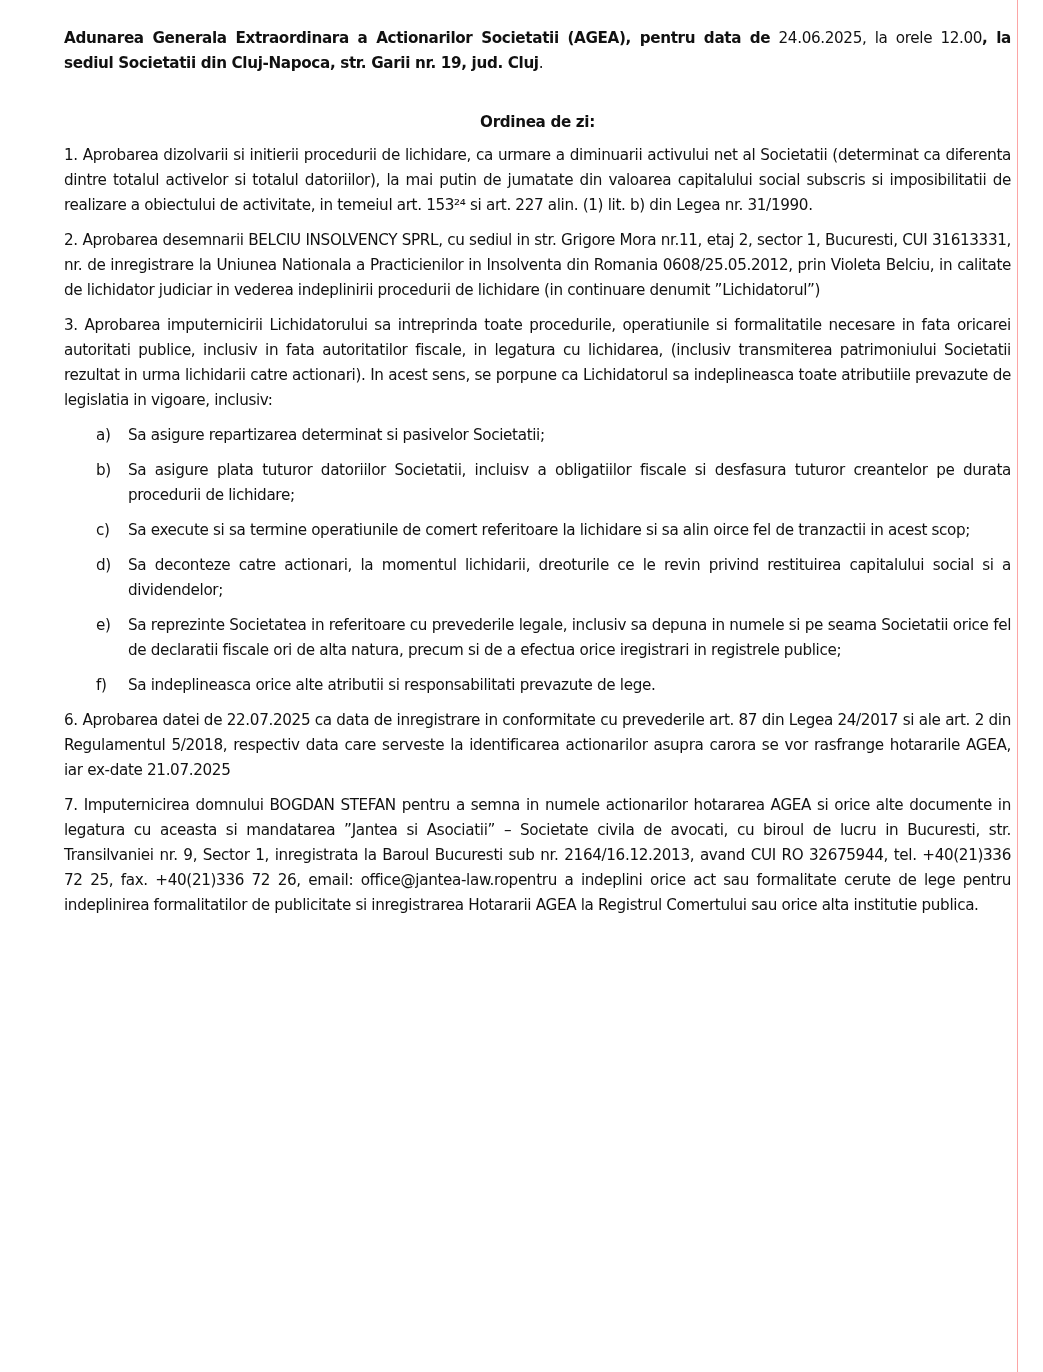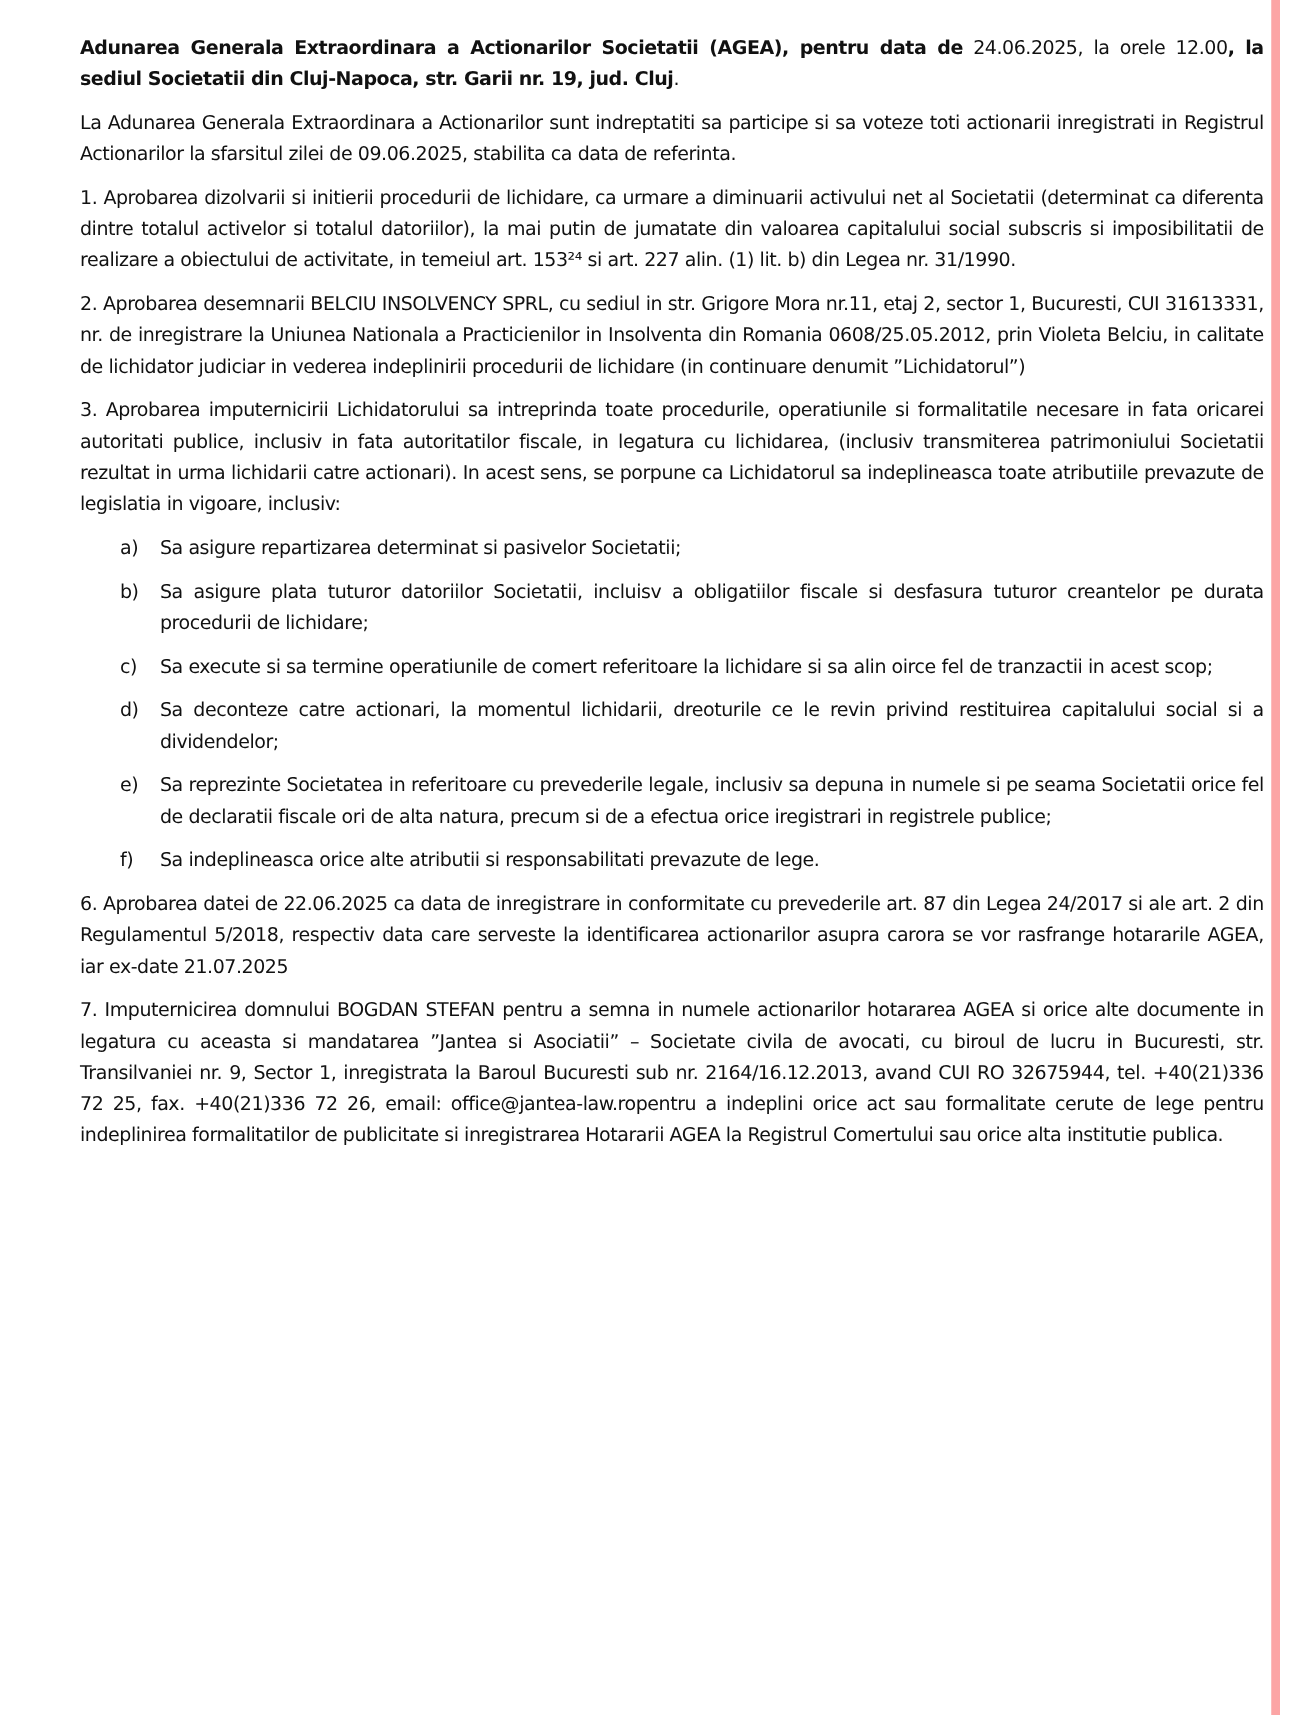--- a/index.html
+++ b/index.html
@@ -1,19 +1,19 @@
 <!DOCTYPE html>
 <html><head>
 <meta charset="utf-8">
 <style>
   html, body { margin: 0; padding: 0; background: #ffffff; }
   body { width: 1043px; height: 1372px; overflow: hidden; position: relative; }
   .page {
     position: absolute; left: 0; top: 0; width: 1017px; height: 1372px;
-    border-right: 7px solid #fca5a5; background: #fff;
+    border-right: 1px solid #fca5a5; background: #fff;
   }
   .content {
     position: absolute; left: 64px; top: 26px; width: 947px;
     font-family: "DejaVu Sans", sans-serif;
     font-size: 15.2px; line-height: 25px; color: #111;
     letter-spacing: -0.35px;
   }
   p { margin: 0 0 10px 0; text-align: justify; }
   b { font-weight: bold; }
   .heading { text-align: center; font-weight: bold; margin: 34px 0 8px 0; }
@@ -23,22 +23,22 @@
   .spacer { height: 34px; }
 </style>
 </head>
 <body>
 
 <div class="page">
   <div class="content">
 
     <p><b>Adunarea Generala Extraordinara a Actionarilor Societatii (AGEA), pentru data de</b><span> 24.06.2025, la orele 12.00</span><b>, la sediul Societatii din Cluj-Napoca, str. Garii nr. 19, jud. Cluj</b><span>.</span></p>
 
-    <p>La Adunarea Generala Extraordinara a Actionarilor sunt indreptatiti sa participe si sa voteze toti actionarii inregistrati in Registrul Actionarilor la sfarsitul zilei de 09.06.2025, stabilita ca data de referinta.</p>
 
+    <div class="heading">Ordinea de zi:</div>
 
     <p>1. Aprobarea dizolvarii si initierii procedurii de lichidare, ca urmare a diminuarii activului net al Societatii (determinat ca diferenta dintre totalul activelor si totalul datoriilor), la mai putin de jumatate din valoarea capitalului social subscris si imposibilitatii de realizare a obiectului de activitate, in temeiul art. 153²⁴ si art. 227  alin. (1) lit. b) din Legea nr. 31/1990.</p>
     <p>2. Aprobarea desemnarii BELCIU INSOLVENCY SPRL, cu sediul in str. Grigore Mora nr.11, etaj 2, sector 1, Bucuresti, CUI 31613331, nr. de inregistrare la Uniunea Nationala a Practicienilor in Insolventa din Romania 0608/25.05.2012, prin Violeta Belciu, in calitate de lichidator judiciar in vederea indeplinirii procedurii de lichidare (in continuare denumit ”Lichidatorul”)</p>
     <p>3. Aprobarea imputernicirii Lichidatorului sa intreprinda toate procedurile, operatiunile si formalitatile necesare in fata oricarei autoritati publice, inclusiv in fata autoritatilor fiscale, in legatura cu lichidarea,  (inclusiv transmiterea patrimoniului Societatii rezultat in urma lichidarii catre actionari). In acest sens, se porpune ca Lichidatorul sa indeplineasca toate atributiile prevazute de legislatia in vigoare, inclusiv:</p>
 
     <div class="sub">
       <span class="lbl">a)</span>
       <span class="txt">Sa asigure repartizarea determinat si pasivelor Societatii;</span>
     </div>
     <div class="sub">
@@ -55,19 +55,19 @@
     </div>
     <div class="sub">
       <span class="lbl">e)</span>
       <span class="txt">  Sa reprezinte Societatea in referitoare cu prevederile legale, inclusiv sa depuna in numele si pe seama Societatii orice fel de declaratii fiscale ori de alta natura, precum si de a efectua orice iregistrari in registrele publice;</span>
     </div>
     <div class="sub">
       <span class="lbl">f)</span>
       <span class="txt">Sa indeplineasca orice alte atributii si responsabilitati prevazute de lege.</span>
     </div>
 
-    <p>6. Aprobarea datei de 22.06.2025 ca data de inregistrare in conformitate cu prevederile art.  87 din Legea 24/2017 si ale art. 2 din Regulamentul 5/2018, respectiv data care serveste la identificarea actionarilor asupra carora se vor rasfrange hotararile AGEA, iar ex-date 21.07.2025</p>
+    <p>6. Aprobarea datei de 22.07.2025 ca data de inregistrare in conformitate cu prevederile art.  87 din Legea 24/2017 si ale art. 2 din Regulamentul 5/2018, respectiv data care serveste la identificarea actionarilor asupra carora se vor rasfrange hotararile AGEA, iar ex-date 21.07.2025</p>
     <p>7. Imputernicirea domnului BOGDAN STEFAN pentru a semna in numele actionarilor hotararea AGEA si orice alte documente in legatura cu aceasta si mandatarea ”Jantea si Asociatii” – Societate civila de avocati, cu biroul de lucru in Bucuresti, str. Transilvaniei nr. 9, Sector 1, inregistrata la Baroul Bucuresti sub nr. 2164/16.12.2013, avand CUI RO 32675944, tel. +40(21)336 72 25, fax. +40(21)336 72 26, email: office@jantea-law.ropentru a indeplini orice act sau formalitate cerute de lege pentru indeplinirea formalitatilor de publicitate si inregistrarea Hotararii AGEA  la Registrul Comertului sau orice alta institutie publica.</p>
 
     <div class="spacer"></div>
 
   </div>
 </div>
 
 </body></html>

